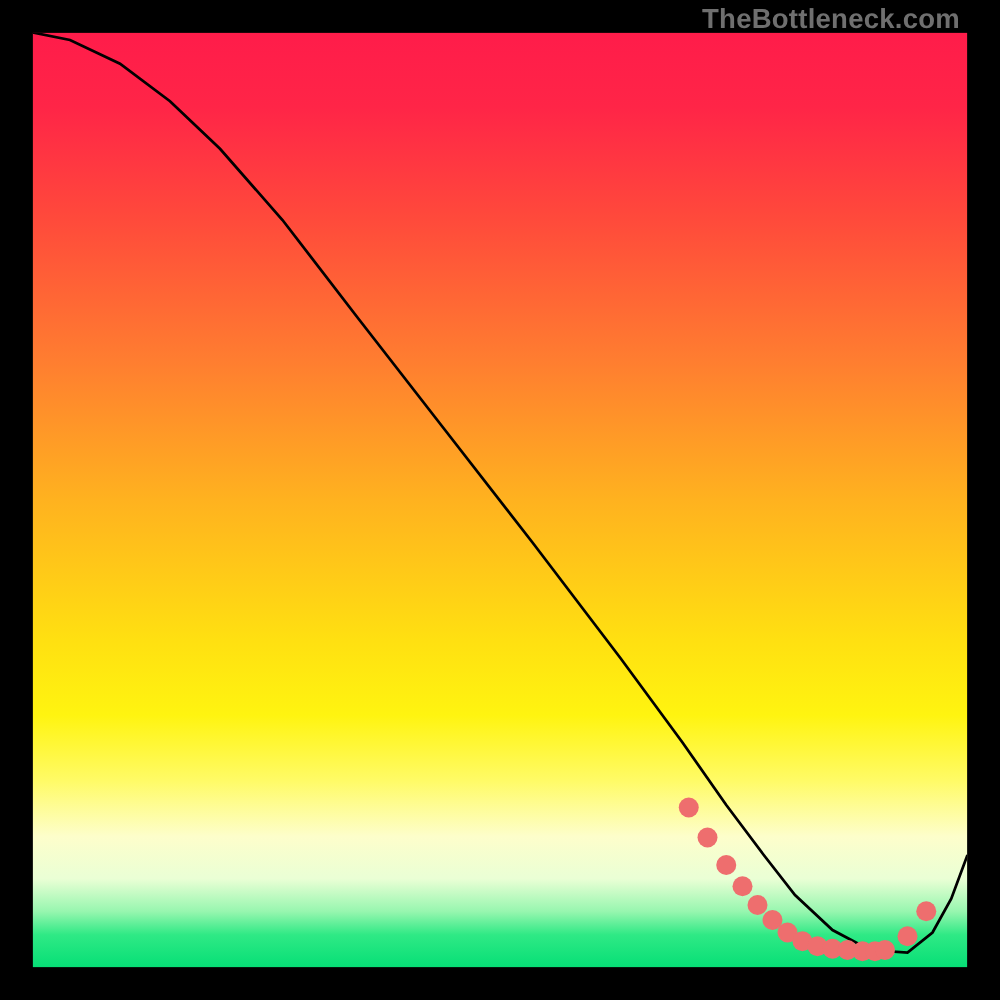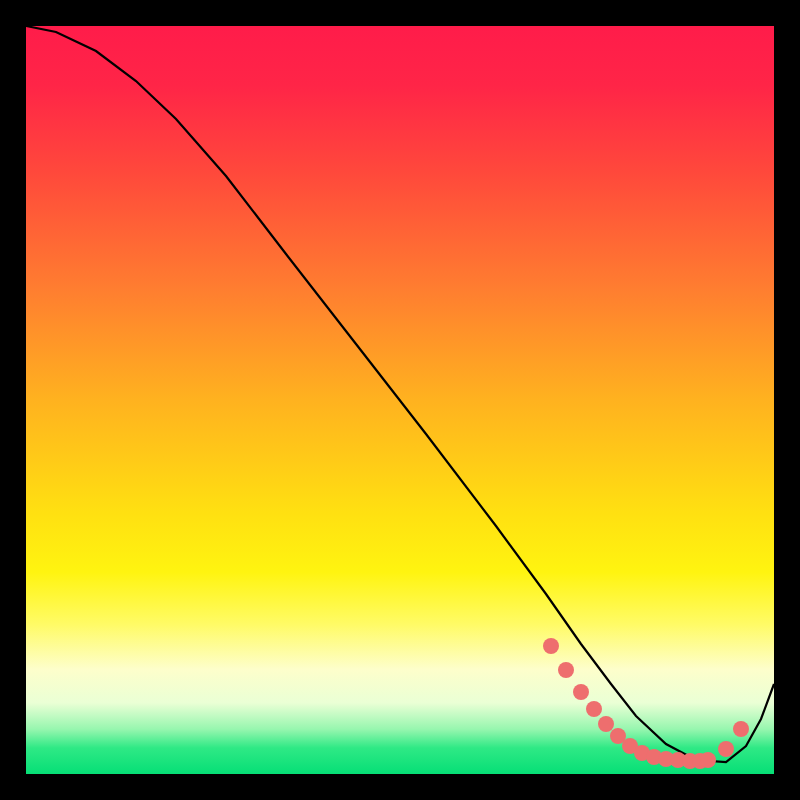--- a/index.html
+++ b/index.html
@@ -82,14 +82,15 @@
           <circle cx="652" cy="734" r="8" fill="#ee6e6e"></circle>
           <circle cx="664" cy="735" r="8" fill="#ee6e6e"></circle>
           <circle cx="674" cy="735" r="8" fill="#ee6e6e"></circle>
           <circle cx="682" cy="734" r="8" fill="#ee6e6e"></circle>
           <circle cx="700" cy="723" r="8" fill="#ee6e6e"></circle>
           <circle cx="715" cy="703" r="8" fill="#ee6e6e"></circle>
         </g>
     </svg>
   </div>
 
+  <div class="watermark">TheBottleneck.com</div>
 
 </div>
 
 </body></html>

